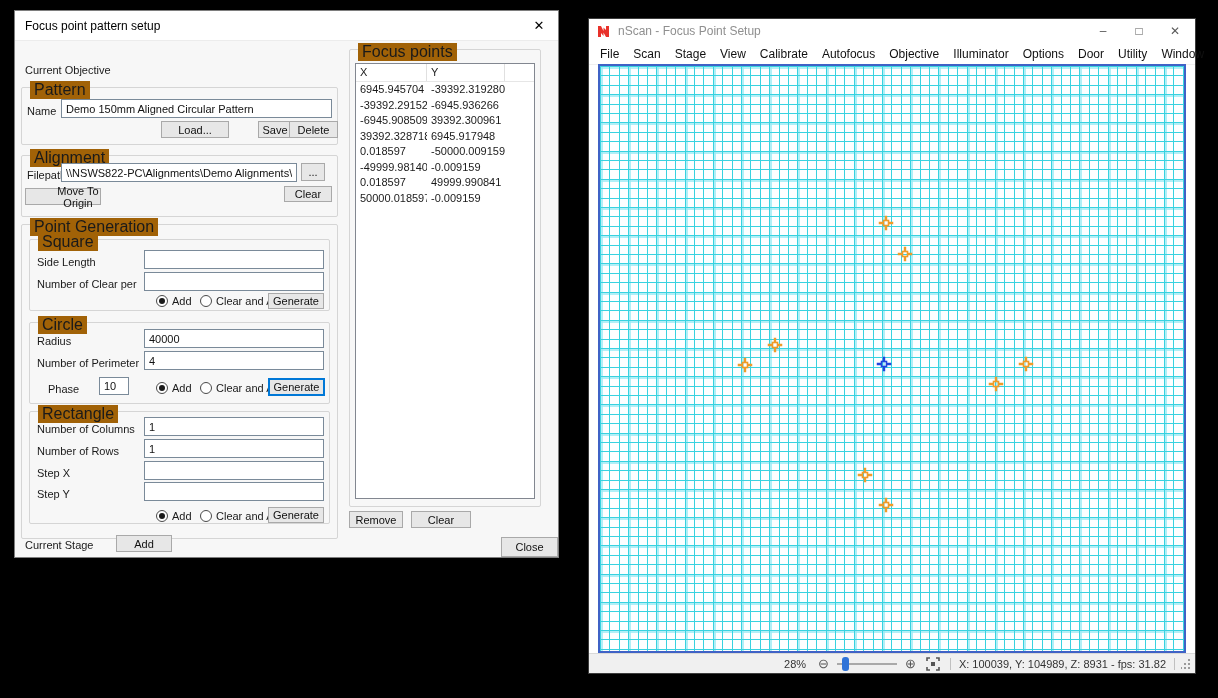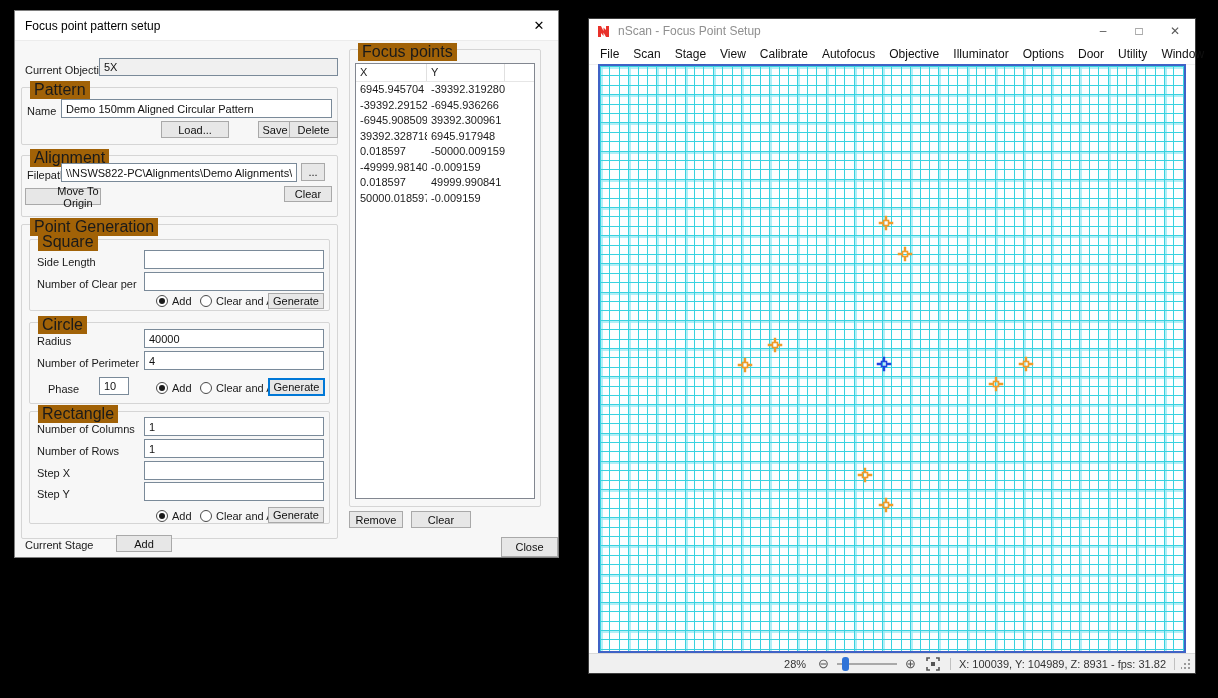--- a/index.html
+++ b/index.html
@@ -72,21 +72,20 @@
 
 <div id="stage">
 
   <div class="dialog">
     <div class="dlg-titlebar">
       <span class="dlg-title">Focus point pattern setup</span>
       <span class="dlg-close">✕</span>
     </div>
 
     <span class="lbl" style="left:10px; top:53px;">Current Objective</span>
-    <input class="tb readonly" style="left: 84px; top: 47px; width: 239px; height: 18px;" readonly="" value="5X">
 
     <div class="groupbox" style="left:6px; top:76px; width:317px; height:58px;">
       <span class="gb-label">Pattern</span>
     </div>
     <span class="lbl" style="left:12px; top:94px;">Name</span>
     <input class="tb" style="left: 46px; top: 88px; width: 271px; height: 19px;" value="Demo 150mm Aligned Circular Pattern">
     <button class="btn" style="left:146px; top:110px; width:68px; height:17px;">Load...</button>
     <button class="btn" style="left:219px; top:110px; width:34px; height:17px;margin-left:24px;">Save</button>
     <button class="btn" style="left:274px; top:110px; width:49px; height:17px;">Delete</button>
 

